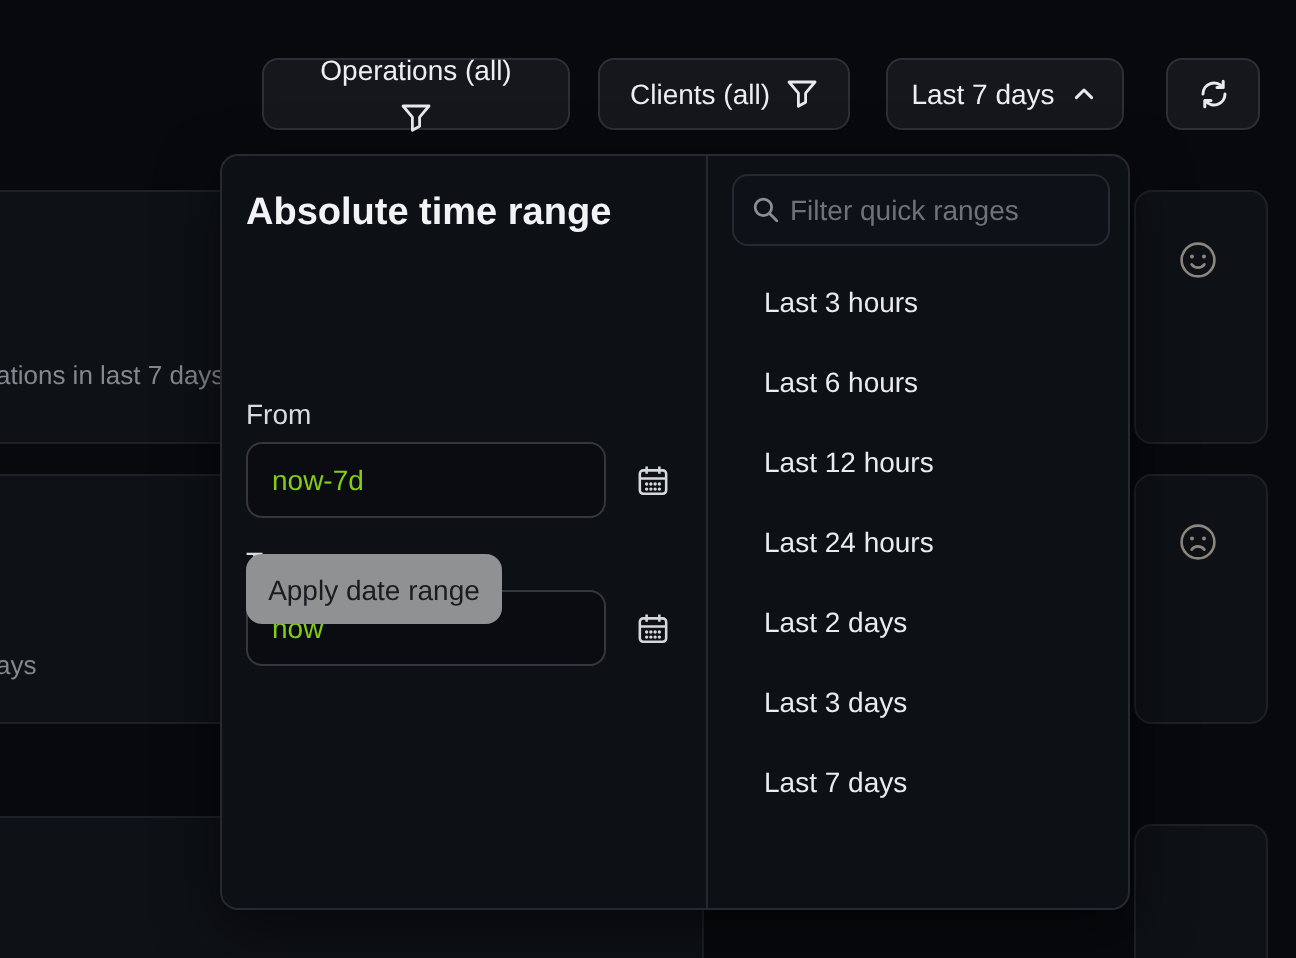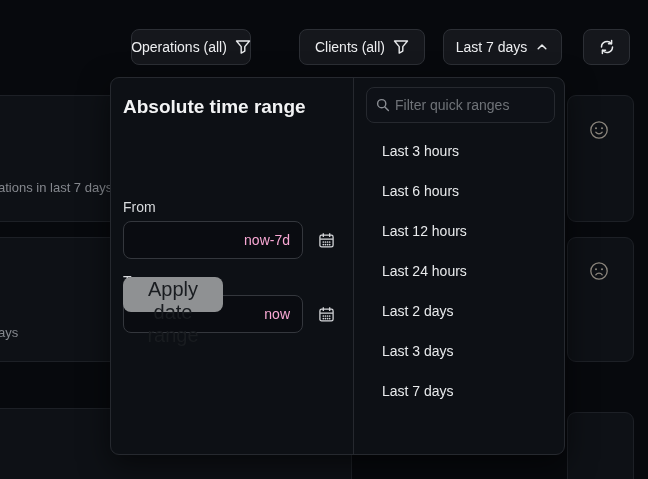--- a/index.html
+++ b/index.html
@@ -35,29 +35,28 @@
     position:absolute;left:242px;top:0;width:213px;height:100%;box-sizing:border-box;
     border-left:1px solid #26292f;
   }
   .panel-title{
     position:absolute;left:12px;top:18px;color:#f2f3f4;font-size:19px;font-weight:bold;
   }
   .field-label{position:absolute;left:12px;color:#d9dbde;font-size:14px;}
   .date-input{
     position:absolute;left:12px;width:180px;height:38px;box-sizing:border-box;
     background:#0a0c11;border:1px solid #34373d;border-radius:8px;
-    color:#f9a8d4;font-size:14px;padding:0 12px;outline:none;
-    font-family:"Liberation Sans",sans-serif;
-    text-align:right;
+    color:#84cc16;font-size:14px;padding:0 12px;outline:none;
+    font-family:"Liberation Sans",sans-serif;
   }
   .cal-btn{position:absolute;left:207px;width:18px;height:18px;cursor:pointer;background:none;border:none;padding:0;}
   #apply-btn{
-    position:absolute;left:12px;top:199px;width:100px;height:35px;
+    position:absolute;left:12px;top:199px;width:128px;height:35px;
     background:#8f9193;border:none;border-radius:8px;
-    color:#191c20;font-size:20px;cursor:pointer;
+    color:#191c20;font-size:14px;cursor:pointer;
     font-family:"Liberation Sans",sans-serif;
   }
   #quick-search{
     position:absolute;left:12px;top:9px;width:189px;height:36px;box-sizing:border-box;
     background:#0e1117;border:1px solid #26292f;border-radius:8px;
     color:#e9ebed;font-size:14px;padding:0 10px 0 28px;outline:none;
     font-family:"Liberation Sans",sans-serif;
   }
   #quick-search::placeholder{color:#6f7378;}
   #search-icon{position:absolute;left:22px;top:20px;pointer-events:none;}
@@ -96,21 +95,21 @@
       <svg width="20" height="20" viewBox="0 0 20 20" fill="none" stroke="#8d877e" stroke-width="1.3">
         <circle cx="10" cy="10" r="8.2"></circle>
         <circle cx="7" cy="8.2" r="1" fill="#8d877e" stroke="none"></circle>
         <circle cx="13" cy="8.2" r="1" fill="#8d877e" stroke="none"></circle>
         <path d="M6.8 13.8a4 4 0 0 1 6.4 0" stroke-linecap="round"></path>
       </svg>
     </span>
   </div>
   <div class="bg-card" style="left:567px;top:412px;width:65px;height:120px;"></div>
 
-  <button class="tb-btn" style="left:131px;width:120px;">
+  <button class="tb-btn" style="left:131px;width:154px;flex-direction:column;">
     <span>Operations (all)</span>
     <span>
       <svg width="16" height="16" viewBox="0 0 16 16" fill="none" stroke="#e8eaec" stroke-width="1.4" stroke-linejoin="round">
         <path d="M1.5 2h13L9.8 7.6v4.5l-3.6 2V7.6z"></path>
       </svg>
     </span>
   </button>
 
   <button class="tb-btn" style="left:299px;width:126px;">
     <span>Clients (all)</span>

